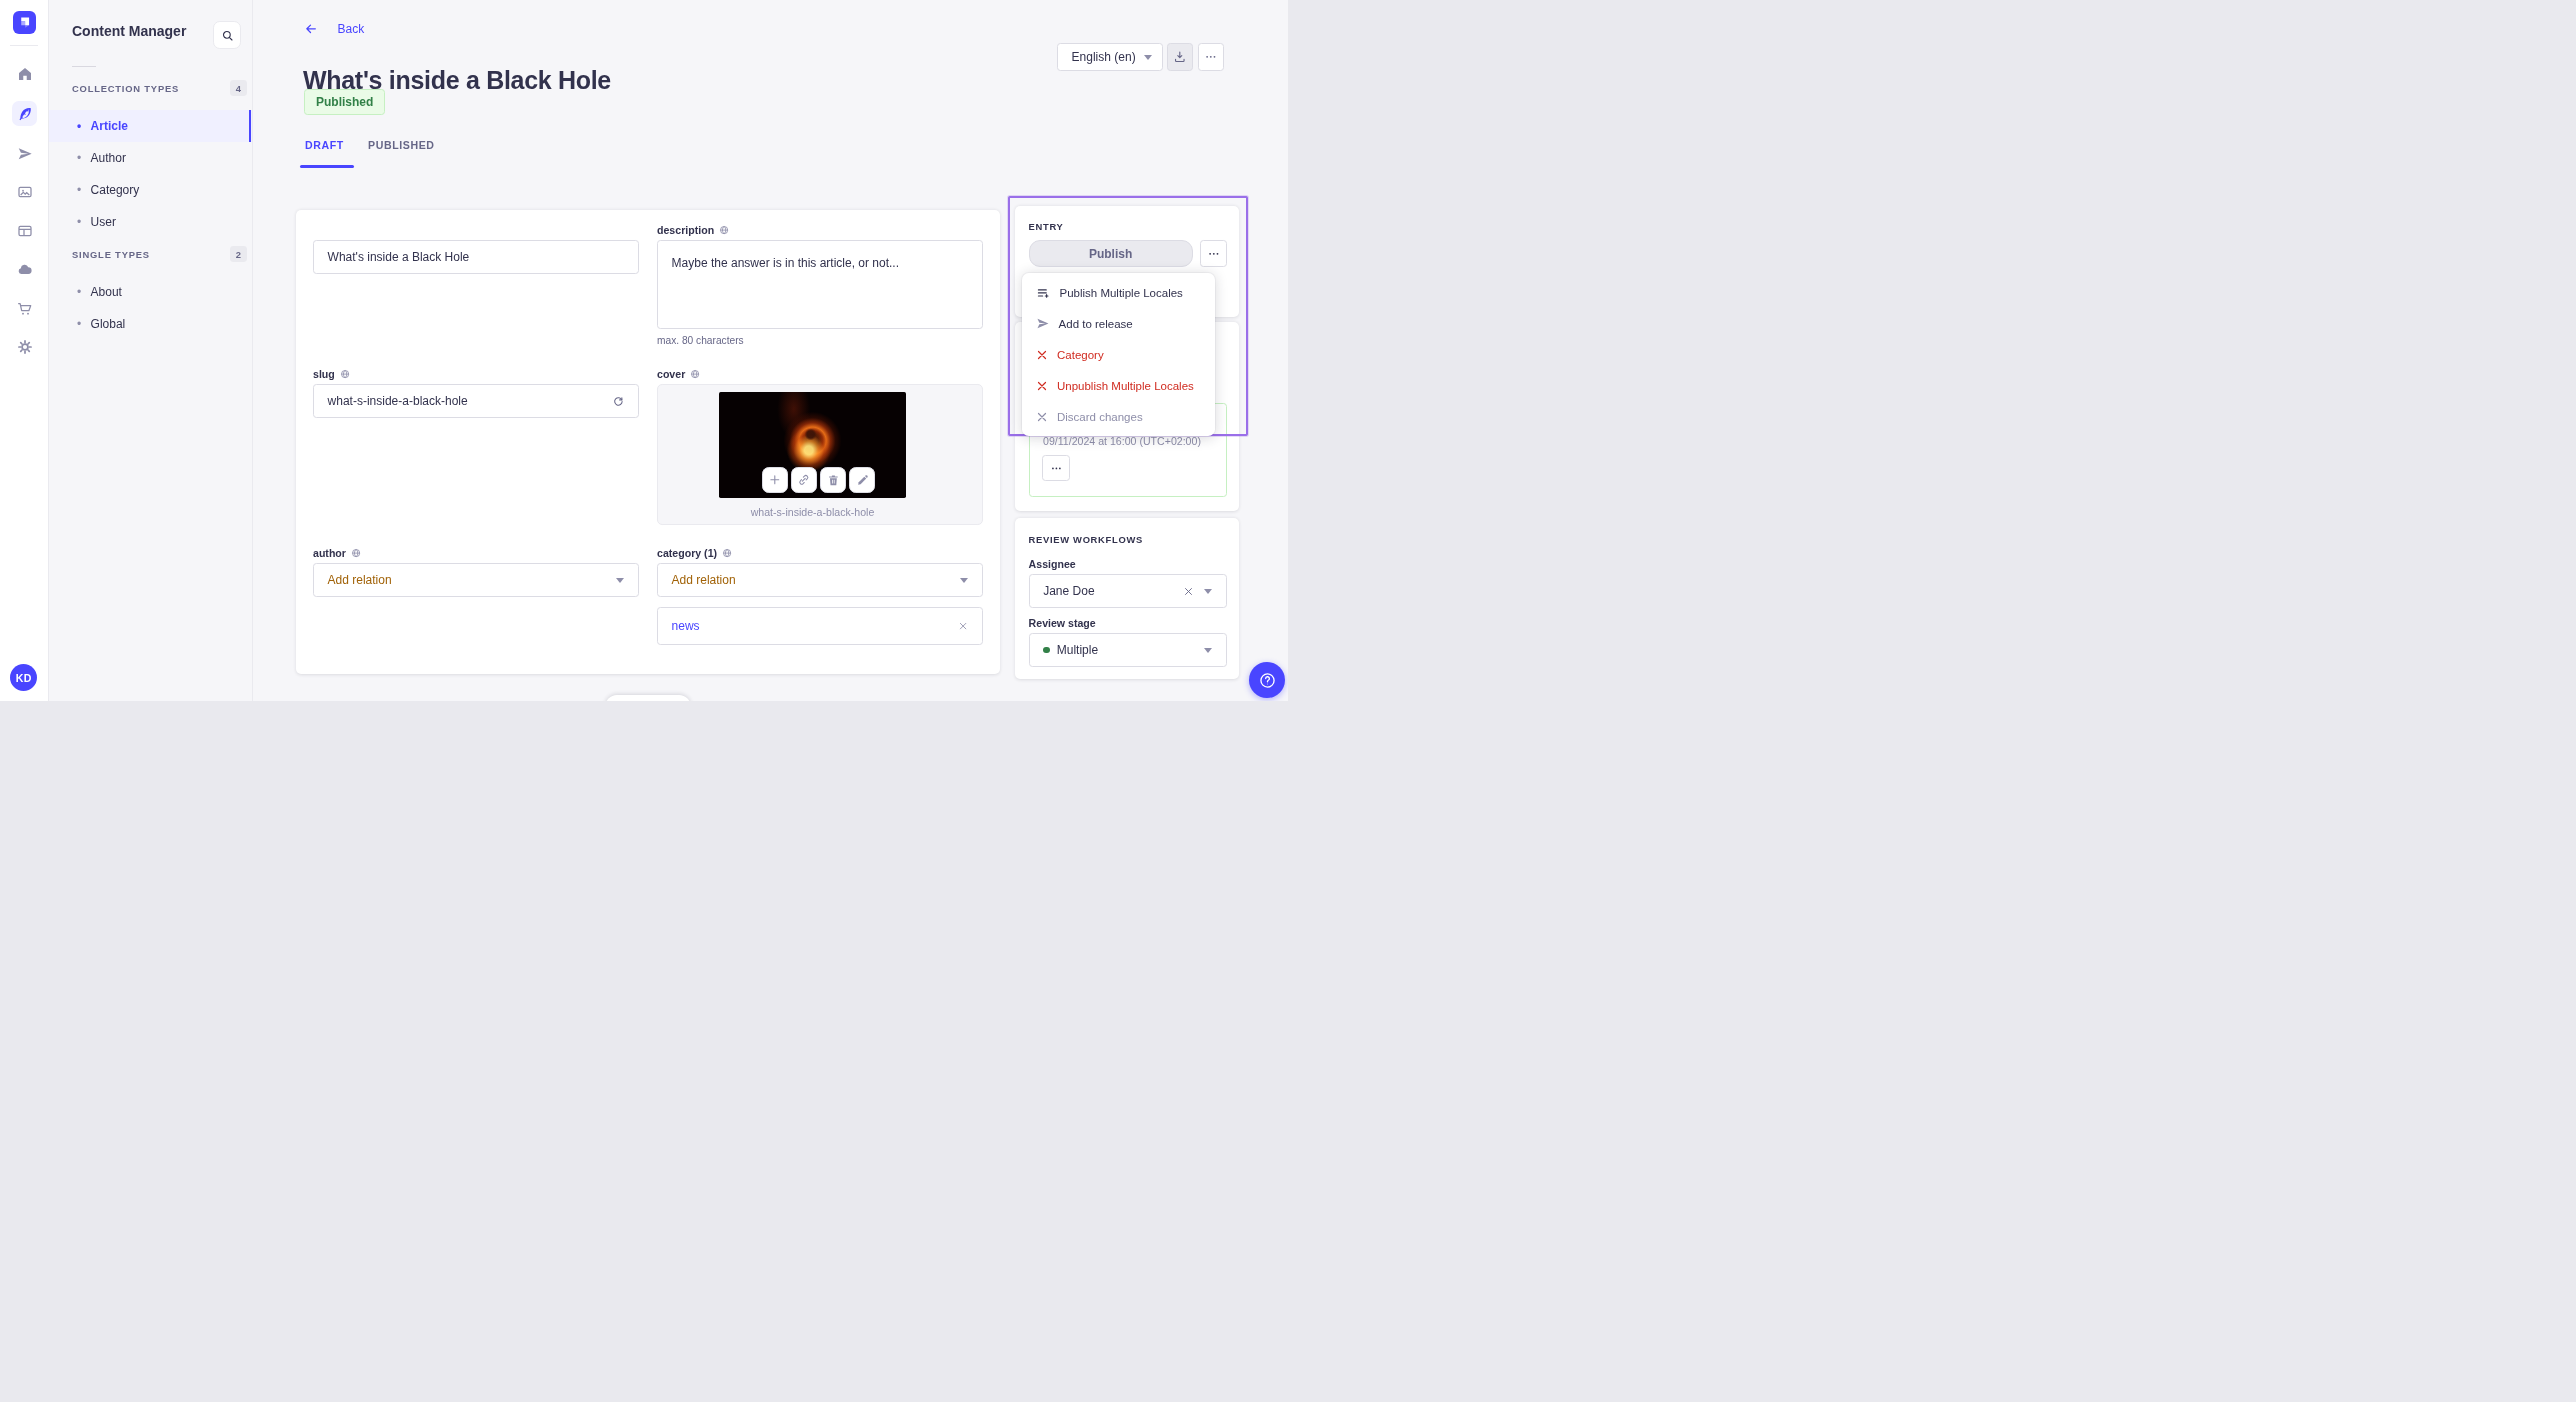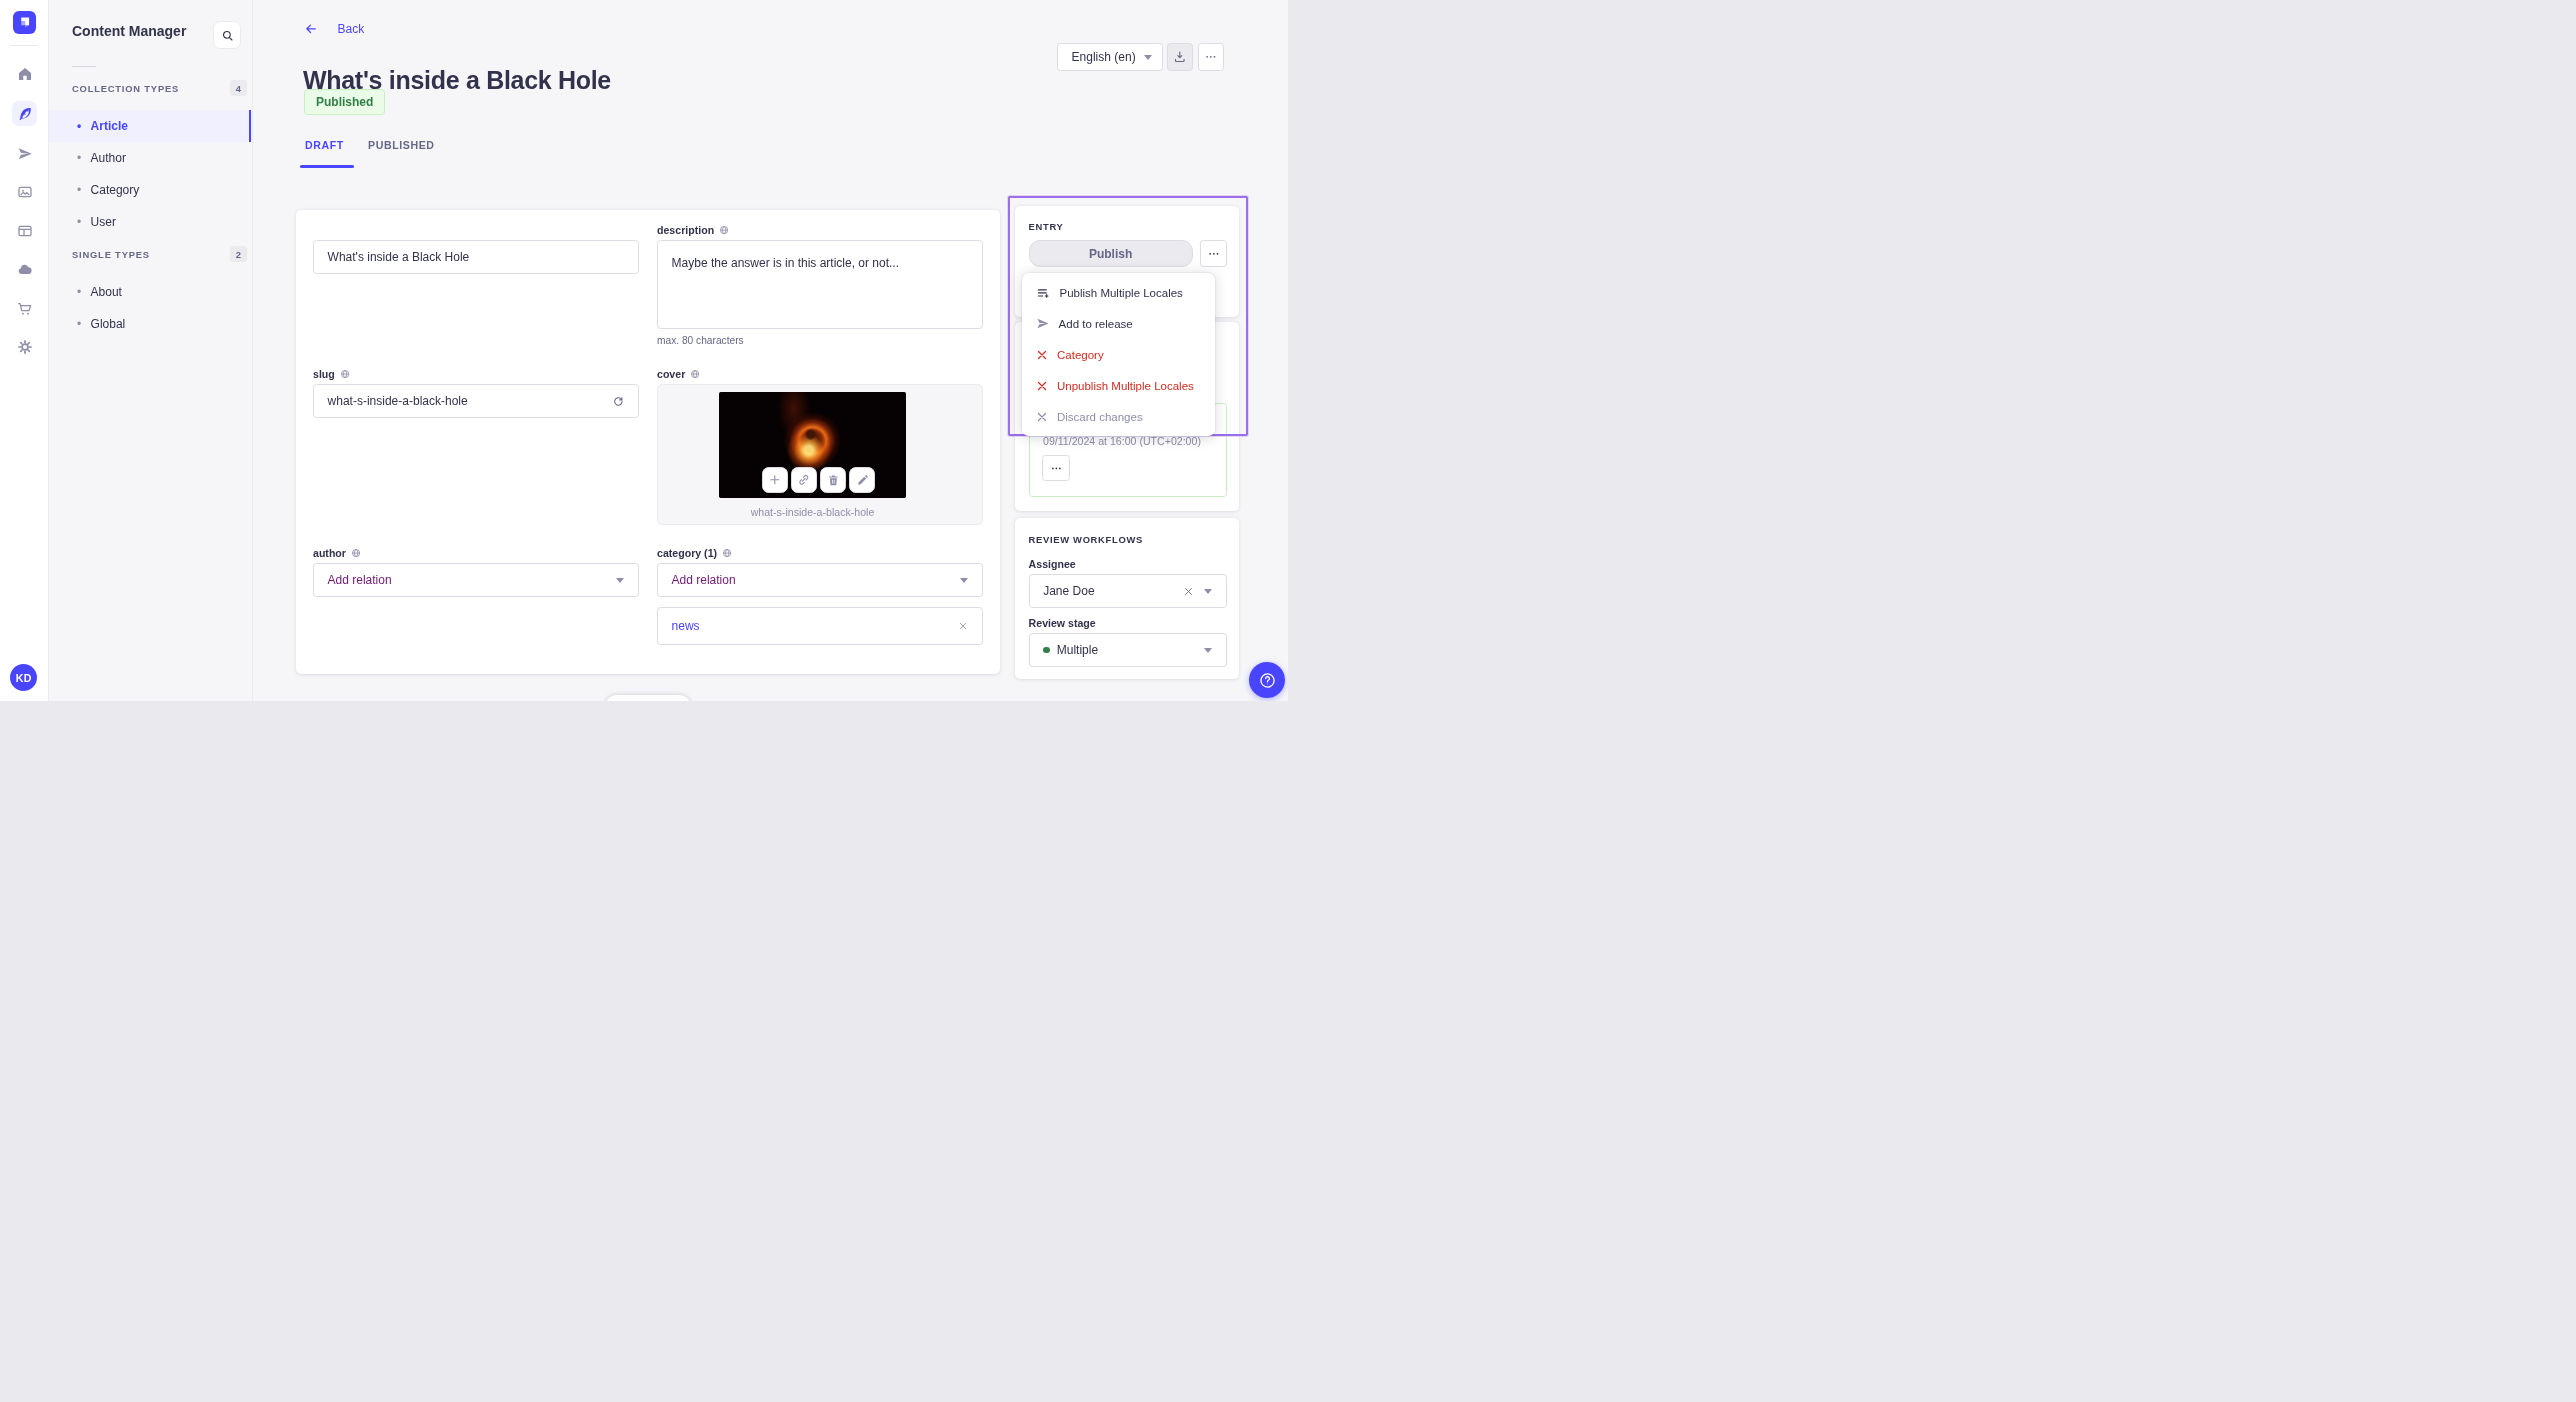--- a/index.html
+++ b/index.html
@@ -43,21 +43,21 @@
   .loc-select{position:absolute;left:1057px;top:43px;width:106px;height:28px;background:#fff;border:0.9px solid #dcdce4;border-radius:3.4px;
               display:flex;align-items:center;padding:0 10.2px 0 13.6px;justify-content:space-between;font-size:12px;color:#32324d;}
   .tool-btn{position:absolute;top:43px;width:26.4px;height:28px;border:0.9px solid #dcdce4;border-radius:3.4px;background:#fff;
             display:flex;align-items:center;justify-content:center;color:#666687;}
   .caret{width:0;height:0;border-left:4.3px solid transparent;border-right:4.3px solid transparent;border-top:5.1px solid #8e8ea9;}
   
   .f-label{position:absolute;display:flex;align-items:center;gap:5.1px;font-size:10.6px;font-weight:600;color:#32324d;}
   .f-label .ic{color:#8e8ea9;}
   .input{position:absolute;background:#fff;border:0.9px solid #dcdce4;border-radius:3.4px;display:flex;align-items:center;
          padding:0 13.6px;font-size:12px;color:#32324d;}
-  .input.ph{color:#701a75;}
+  .input.ph{color:#a16207;}
   .select{justify-content:space-between;}
   .helper{position:absolute;font-size:10.2px;color:#666687;}
   .cover-panel{position:absolute;background:#f6f6f9;border:0.9px solid #eaeaef;border-radius:5.1px;}
   .bh-img{position:absolute;background:
       radial-gradient(circle 6px at 49% 40%, rgba(60,20,8,.9) 0 60%, rgba(0,0,0,0) 100%),
       radial-gradient(circle at 48% 55%, rgba(255,225,120,.95) 0 4.3px, rgba(255,150,40,.75) 9.4px, rgba(200,70,10,.45) 15.3px, rgba(0,0,0,0) 22px),
       radial-gradient(circle at 50% 46%, rgba(0,0,0,0) 6px, rgba(150,40,5,.85) 10.2px, rgba(255,120,25,.9) 13.6px, rgba(170,50,8,.75) 18px, rgba(70,15,2,.55) 23px, rgba(0,0,0,0) 29px),
       radial-gradient(ellipse 22px 39px at 40% 16%, rgba(120,30,8,.5), rgba(0,0,0,0) 75%),
       #060102;border-radius:1.7px;}
   .mini-btn{width:26.4px;height:26.4px;background:#fff;border:0.9px solid #dcdce4;border-radius:6.8px;display:flex;align-items:center;justify-content:center;color:#8e8ea9;}

